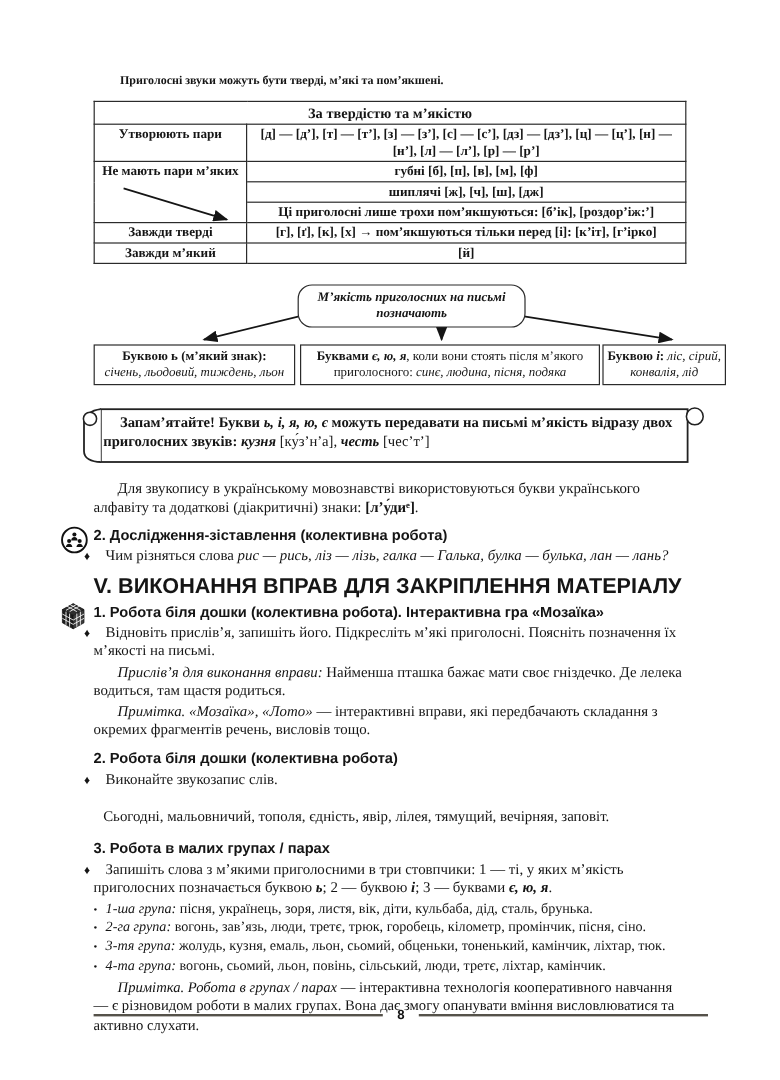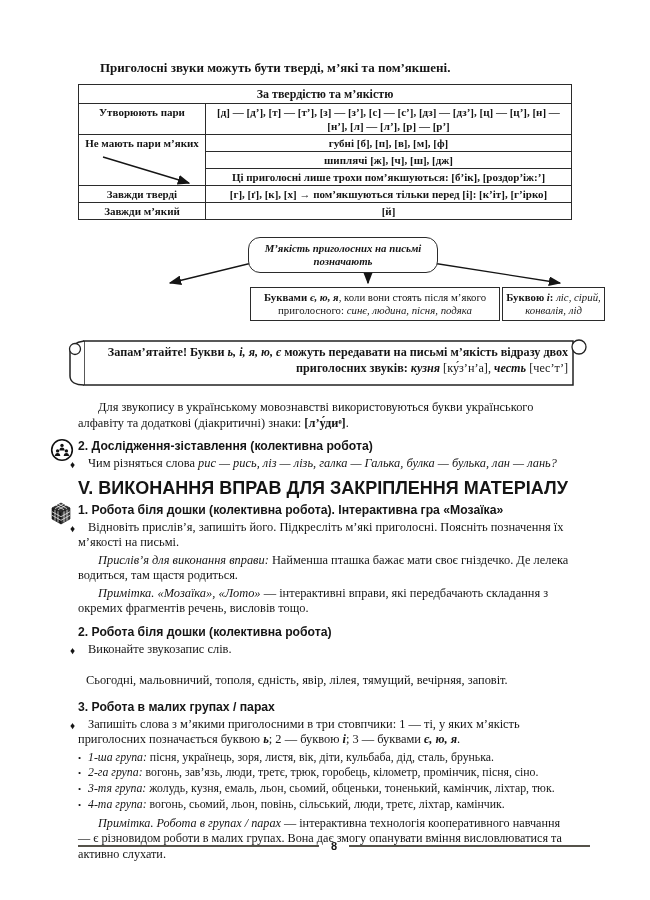--- a/index.html
+++ b/index.html
@@ -5,21 +5,21 @@
   html,body{margin:0;padding:0;background:#e8e8e8;}
   .page{position:relative;width:650px;height:900px;background:#ffffff;overflow:hidden;
         font-family:"Liberation Serif",serif;color:#151515;}
   .content{position:absolute;left:78px;top:60px;width:494px;}
   p{margin:0;}
   .b{font-weight:bold;}
   .i{font-style:italic;}
   .bi{font-weight:bold;font-style:italic;}
   .rm{font-weight:normal;}
 
-  .intro{font-weight:bold;font-size:13px;line-height:16px;text-indent:22px;}
+  .intro{font-weight:bold;font-size:10px;line-height:16px;text-indent:22px;}
 
   table.cons{border-collapse:collapse;width:494px;margin-top:8px;
              font-weight:bold;font-size:11px;line-height:14px;}
   table.cons th,table.cons td{border:1.6px solid #2b2b2b;padding:1px 5px;vertical-align:top;text-align:center;}
   table.cons th{text-align:center;font-size:12px;padding:2px;}
   td.lbl{width:116px;position:relative;}
 
   .diagram{position:relative;margin-top:17px;width:527px;height:94px;
            font-size:10.8px;line-height:13px;}
   .dg-root{position:absolute;left:170px;top:0;width:184px;border:1.3px solid #2b2b2b;
@@ -27,21 +27,21 @@
   .dg-box{position:absolute;top:50px;border:1.3px solid #2b2b2b;text-align:center;
           padding:3px 3px;background:#fff;}
   .dgb1{left:0;width:160px;}
   .dgb2{left:172px;width:242px;}
   .dgb3{left:424px;width:95px;}
   .dg-arrows{position:absolute;left:0;top:0;width:527px;height:94px;}
 
   .scrollbox{position:relative;margin-left:-14px;margin-top:3px;width:530px;height:60px;}
   .scroll-svg{position:absolute;left:0;top:0;}
   .scroll-text{position:absolute;left:22px;right:26px;top:11px;text-indent:14px;
-               font-weight:bold;font-size:12.2px;line-height:15.5px;text-align:right;}
+               font-weight:bold;font-size:12.2px;line-height:15.5px;}
 
   .p-ind{text-indent:20px;font-size:12.4px;line-height:15.5px;margin-top:6px;}
 
   .sec{position:relative;}
   .sec-h{font-family:"Liberation Sans",sans-serif;font-weight:bold;font-size:12.2px;line-height:15px;}
   .sec-icon{position:absolute;left:-28px;top:-1px;}
   .hV{font-family:"Liberation Sans",sans-serif;font-weight:bold;font-size:18px;line-height:15px;margin-top:9px;}
 
   .bullet{position:relative;font-size:12.4px;line-height:15.5px;text-indent:10px;margin-top:2px;}
   .bullet .mk{position:absolute;left:-8px;top:1px;font-size:10px;text-indent:0;}
@@ -106,20 +106,24 @@
         <defs>
             <marker id="ah1" markerWidth="9" markerHeight="7" refX="8" refY="3.5" orient="auto">
               <path d="M0,0 L9,3.5 L0,7 z" fill="#151515"></path>
             </marker>
           </defs>
         <line x1="178" y1="25" x2="92" y2="46" stroke="#151515" stroke-width="1.4" marker-end="url(#ah1)"></line>
         <line x1="290" y1="25" x2="290" y2="46" stroke="#151515" stroke-width="1.4" marker-end="url(#ah1)"></line>
         <line x1="348" y1="25" x2="482" y2="46" stroke="#151515" stroke-width="1.4" marker-end="url(#ah1)"></line>
       </svg>
       <div class="dg-root">М’якість приголосних на письмі позначають</div>
+      <div class="dg-box dgb1">
+        <span class="b">Буквою ь (м’який знак):</span><br>
+        <span class="i">січень, льодовий, тиждень, льон</span>
+      </div>
       <div class="dg-box dgb2">
         <span class="b">Буквами </span><span class="bi">є, ю, я</span><span>, коли вони стоять після м’якого приголосного: </span><span class="i">синє, людина, пісня, подяка</span>
       </div>
       <div class="dg-box dgb3">
         <span class="b">Буквою </span><span class="bi">і</span><span class="b">: </span><span class="i">ліс, сірий, конвалія, лід</span>
       </div>
     </div>
 
     <div class="scrollbox">
       <svg class="scroll-svg" width="530" height="60">

